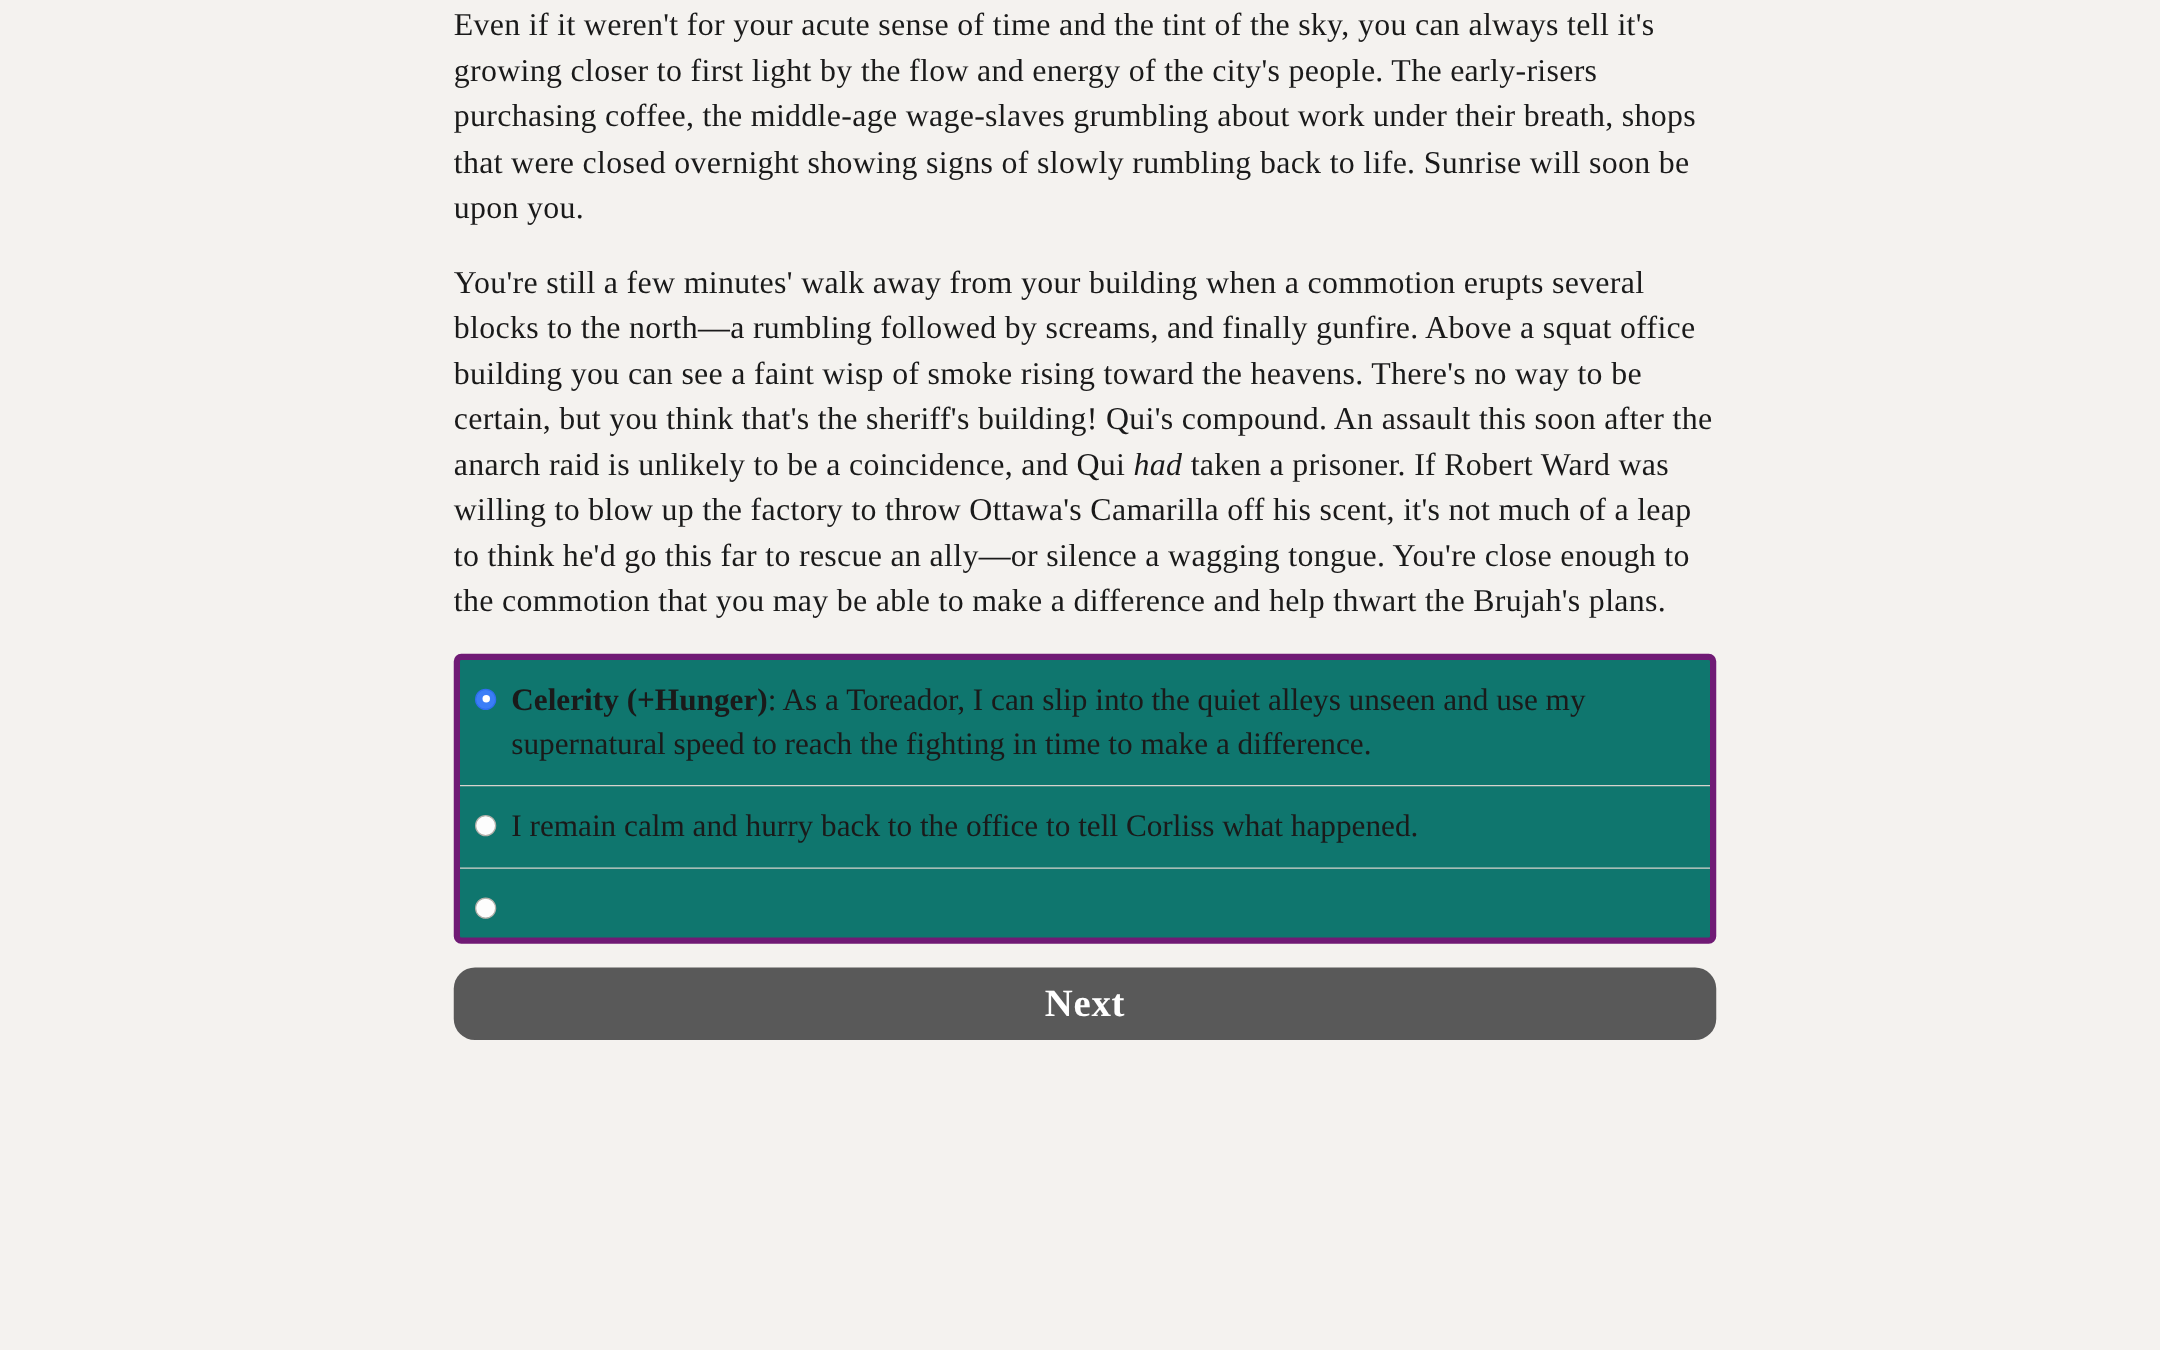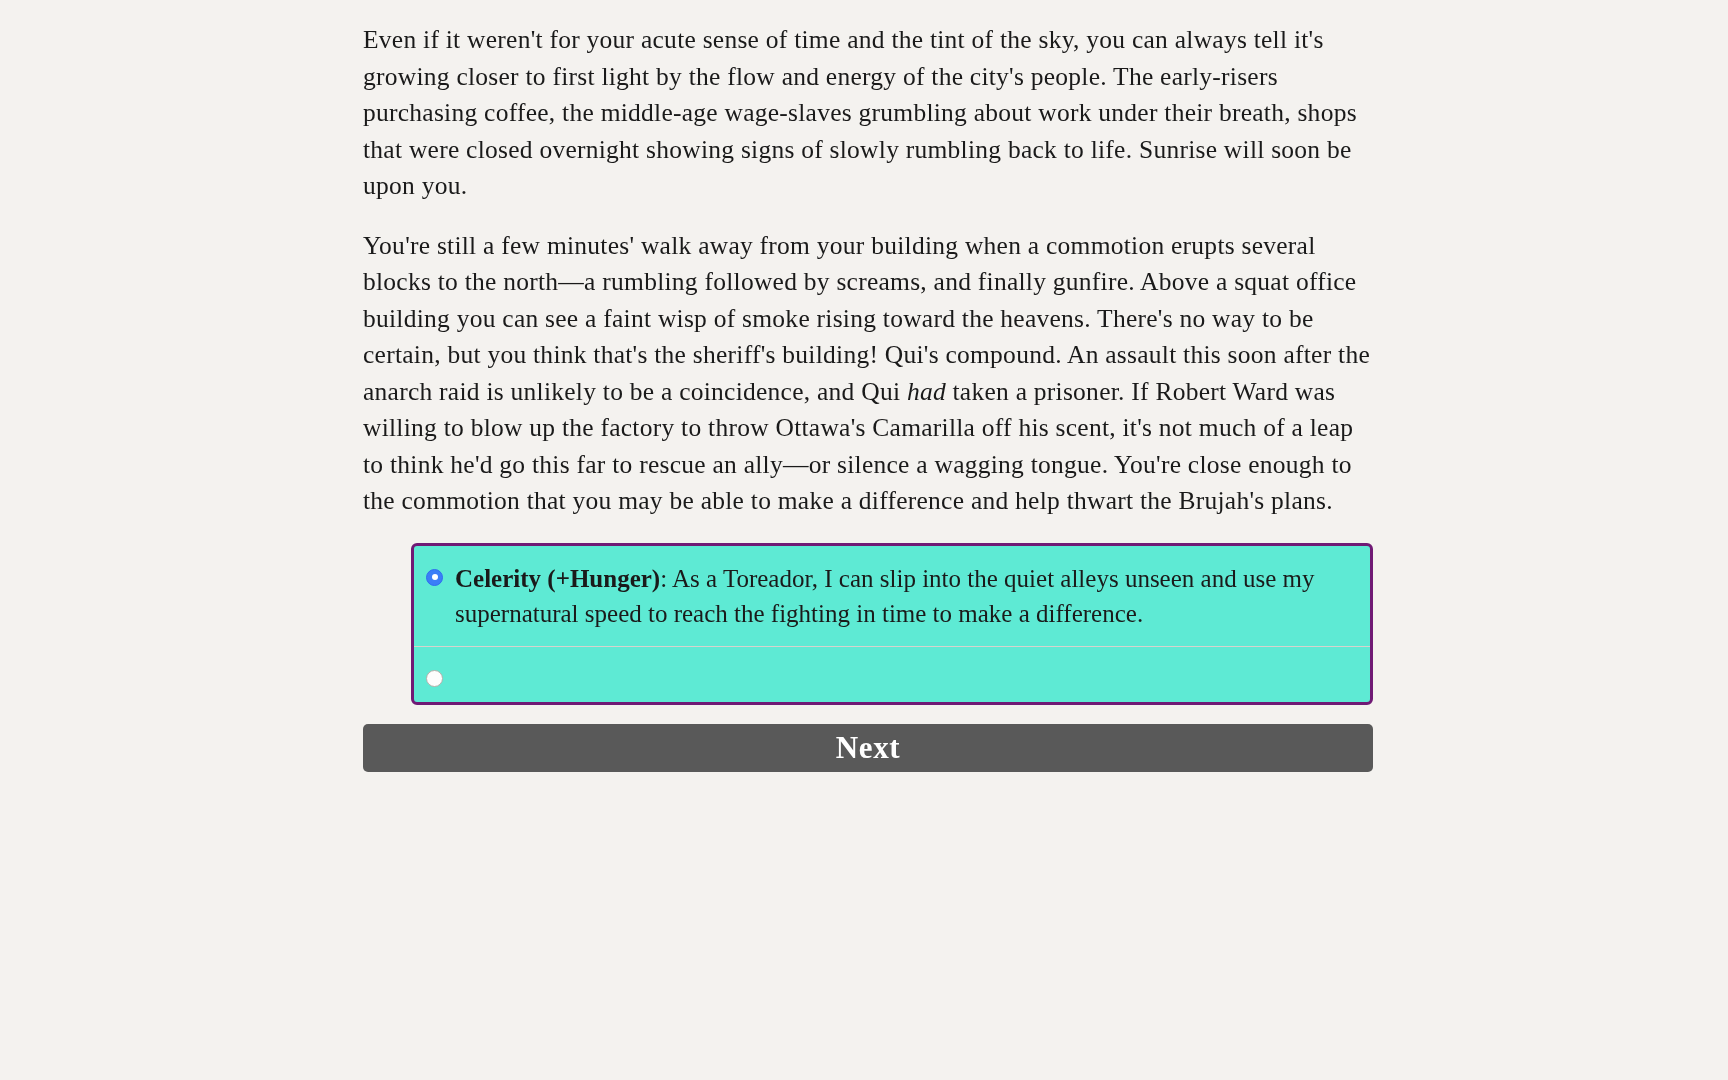--- a/index.html
+++ b/index.html
@@ -17,40 +17,39 @@
   .page {
     width: 1728px;
     height: 1080px;
     box-sizing: border-box;
     display: flex;
     justify-content: center;
   }
   .column {
     width: 1010px;
     margin-left: 8px;
-    padding-top: 22px;
+    padding-top: 2px;
     box-sizing: border-box;
   }
   .story-paragraph {
     font-size: 25.5px;
     line-height: 36.5px;
     margin: 0 0 23px 0;
     text-align: left;
     letter-spacing: 0.01em;
   }
   .story-paragraph em {
     font-style: italic;
   }
   .choices {
-    border: 3px solid #701a75;
+    border: 5px solid #701a75;
     border-radius: 6px;
-    background: #5eead4;
+    background: #0f766e;
     margin-top: 20px;
     overflow: hidden;
-    margin-left: 48px;
   }
   .choice {
     display: flex;
     align-items: flex-start;
     padding: 15px 14px 15px 12px;
     border-bottom: 1px solid #d6d3cd;
     cursor: pointer;
   }
   .choice:last-child {
     border-bottom: none;
@@ -83,25 +82,25 @@
   .choice-text {
     font-size: 25px;
     line-height: 35px;
     flex: 1;
   }
   .choice-text b {
     font-weight: bold;
   }
   .next-button {
     margin-top: 19px;
-    height: 48px;
+    height: 58px;
     background: #595959;
     color: #ffffff;
     border: none;
-    border-radius: 5px;
+    border-radius: 17px;
     width: 100%;
     font-family: "Liberation Serif", serif;
     font-size: 31px;
     font-weight: bold;
     letter-spacing: 0.02em;
     cursor: pointer;
     display: flex;
     align-items: center;
     justify-content: center;
   }
@@ -116,20 +115,24 @@
 
     <p class="story-paragraph"><span>You're still a few minutes' walk away from your building when a commotion erupts several blocks to the north—a rumbling followed by screams, and finally gunfire. Above a squat office building you can see a faint wisp of smoke rising toward the heavens. There's no way to be certain, but you think that's the sheriff's building! Qui's compound. An assault this soon after the anarch raid is unlikely to be a coincidence, and Qui </span><em>had</em><span> taken a prisoner. If Robert Ward was willing to blow up the factory to throw Ottawa's Camarilla off his scent, it's not much of a leap to think he'd go this far to rescue an ally—or silence a wagging tongue. You're close enough to the commotion that you may be able to make a difference and help thwart the Brujah's plans.</span></p>
 
     <div class="choices">
 
       <div class="choice">
         <span class="radio selected"></span>
         <span class="choice-text"><b>Celerity (+Hunger)</b><span>: As a Toreador, I can slip into the quiet alleys unseen and use my supernatural speed to reach the fighting in time to make a difference.</span></span>
       </div>
 
+      <div class="choice">
+        <span class="radio"></span>
+        <span class="choice-text">I remain calm and hurry back to the office to tell Corliss what happened.</span>
+      </div>
 
       <div class="choice">
         <span class="radio"></span>
       </div>
 
 
     </div>
 
     <button class="next-button">Next</button>
 

